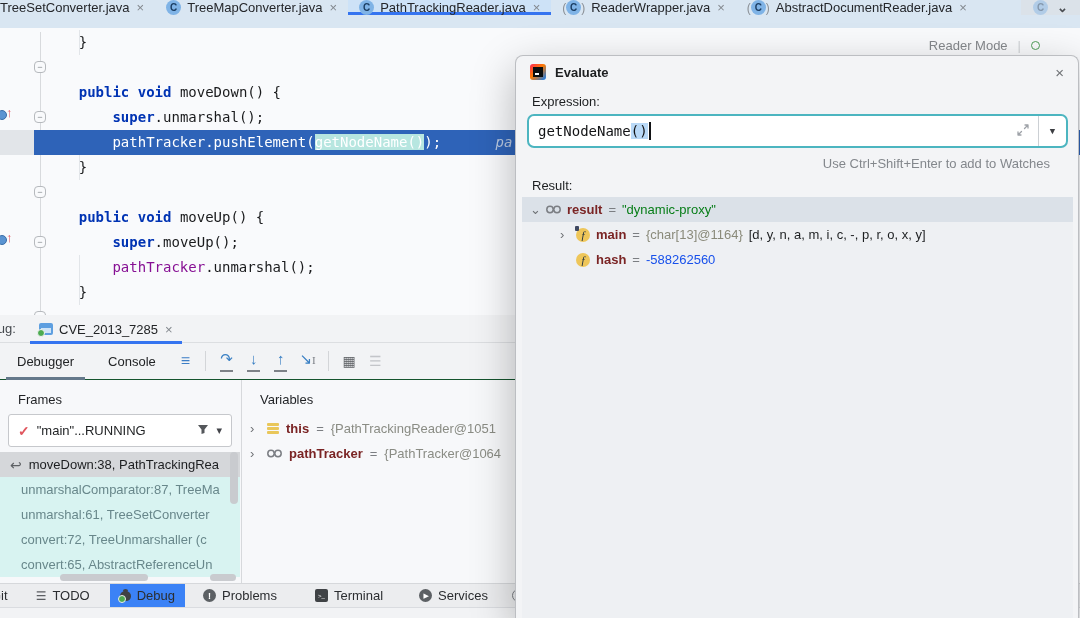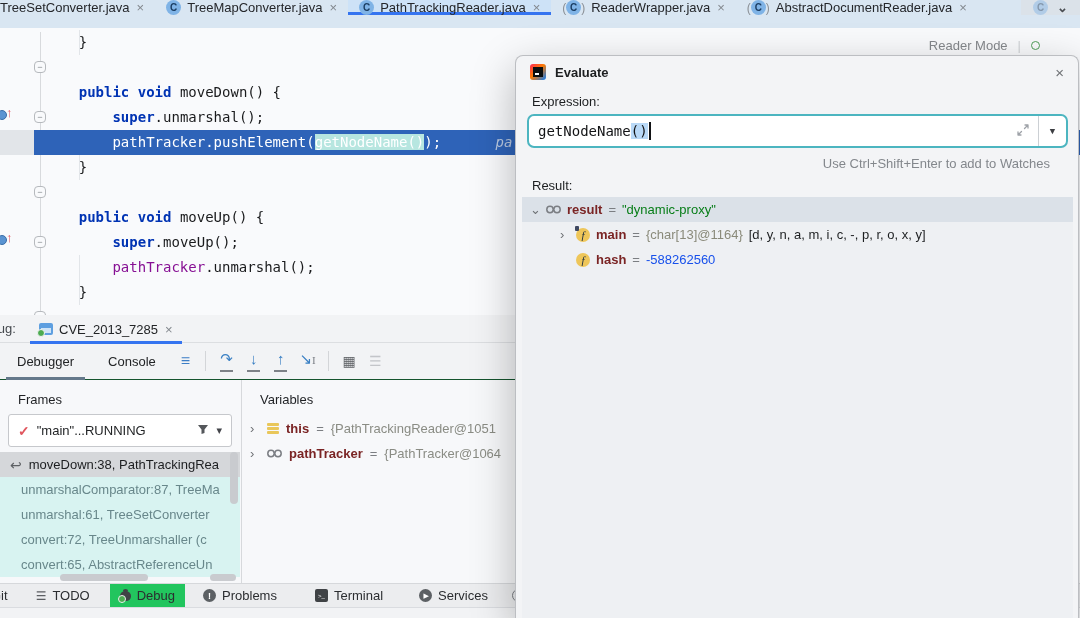--- a/index.html
+++ b/index.html
@@ -93,21 +93,21 @@
   .thisicon i { height:3px; background:#e9c75a; border-radius:1px; }
   .vname { color:#7a2424; font-weight:bold; }
   .veq { color:#7b7e82; }
   .vval { color:#8a8c84; }
 
   
   .bbar { position:absolute; top:583px; left:0; right:0; height:24px; background:#ecedef;
           border-top:1px solid #d6d8db; display:flex; align-items:center; font-size:13px; color:#2b2d30; }
   .bitem { display:flex; align-items:center; gap:6px; padding:0 10px; height:24px; white-space:nowrap; }
   .bitem.git { margin-left:-9px; padding:0 4px 0 0; }
-  .bitem.active { background:#22c55e; }
+  .bitem.active { background:#3b82f6; }
   .licon { color:#5c5f63; font-size:12px; }
   .bug { width:11px; height:10px; background:#3f4245; border-radius:50% 50% 45% 45%; position:relative; }
   .bug::before { content:""; position:absolute; top:-2px; left:3px; width:5px; height:3px; background:#3f4245; border-radius:50%; }
   .bug::after { content:""; position:absolute; left:-2px; bottom:-2px; width:6px; height:6px; border-radius:50%;
                 background:#4cab50; border:1px solid #ecedef; }
   .prob { width:13px; height:13px; border-radius:50%; background:#5c6064; color:#fff; font-size:9px; font-weight:bold;
           display:flex; align-items:center; justify-content:center; }
   .term { width:13px; height:13px; border-radius:2px; background:#3f4245; color:#fff; font-size:6px;
           display:flex; align-items:center; justify-content:center; letter-spacing:0; }
   .serv { width:13px; height:13px; border-radius:50%; background:#5c6064; color:#fff; font-size:7px;

